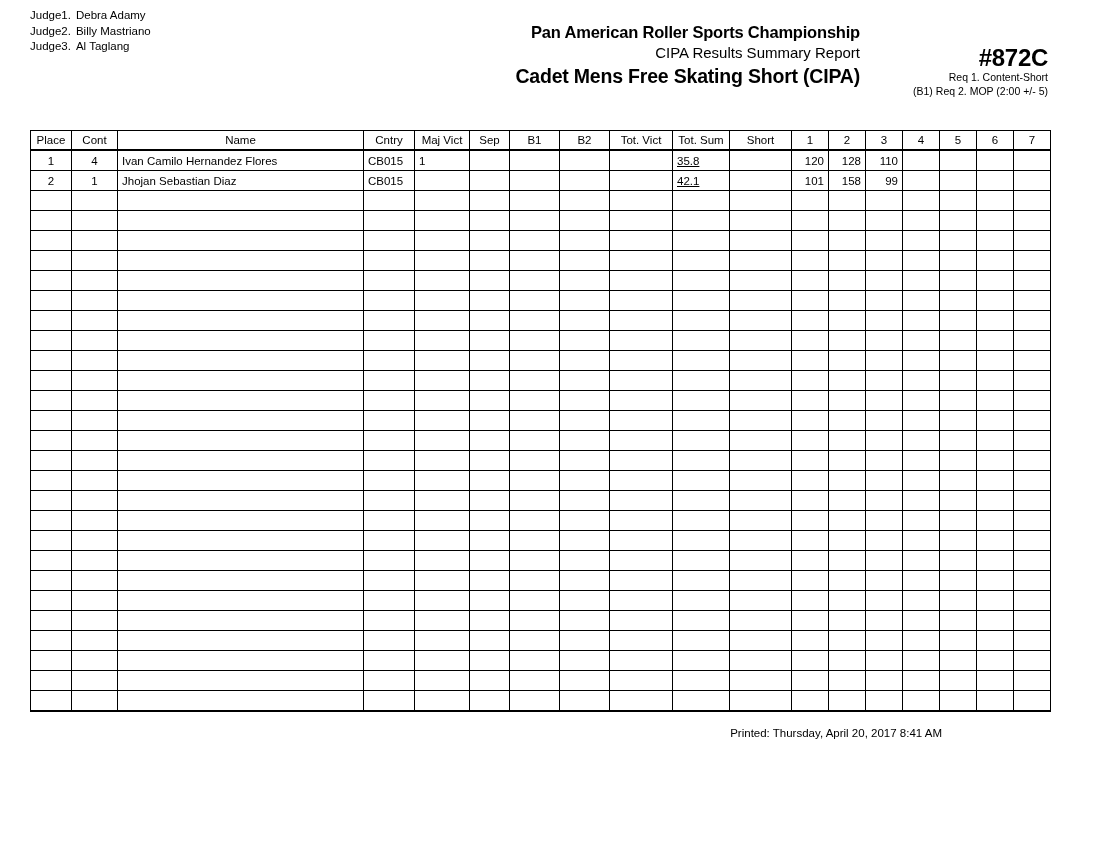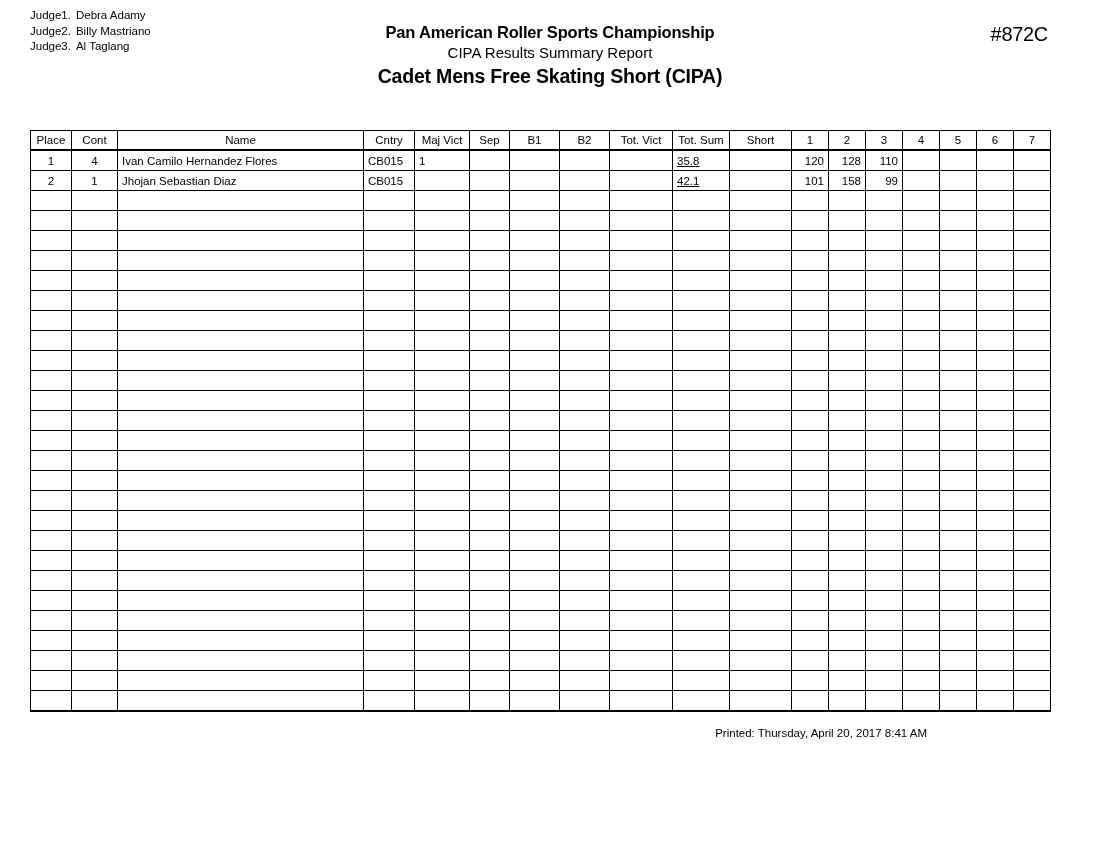--- a/index.html
+++ b/index.html
@@ -29,21 +29,21 @@
   .judge-line span { display: inline; }
   .judge-word { }
   .judge-num { margin-right: 5px; }
 
   
   #header-center {
     position: absolute;
     left: 240px;
     top: 22px;
     width: 620px;
-    text-align: center;
+    text-align: right;
   }
   #event-title {
     font-size: 16.5px;
     font-weight: bold;
     line-height: 20px;
     letter-spacing: -0.2px;
   }
   #venue-line {
     font-size: 14.5px;
     line-height: 19px;
@@ -62,24 +62,25 @@
 
   
   #header-right {
     position: absolute;
     right: 52px;
     top: 22px;
     text-align: right;
     white-space: nowrap;
   }
   #event-number {
-    font-size: 20px;
-    font-weight: normal;
+    font-size: 24px;
+    font-weight: bold;
     line-height: 24px;
     letter-spacing: -0.3px;
+    margin-top: 24px;
   }
   .req-line {
     font-size: 10.5px;
     line-height: 14px;
   }
   .req-line span { display: inline; }
   .req-prefix { margin-right: 3px; }
 
   
   #results-table {
@@ -124,21 +125,21 @@
   col.w-b1      { width: 50px; }
   col.w-b2      { width: 50px; }
   col.w-totvict { width: 63px; }
   col.w-totsum  { width: 57px; }
   col.w-rule    { width: 62px; }
   col.w-judge   { width: 37px; }
 
   
   #printed-footer {
     position: absolute;
-    left: 1px;
+    left: 16px;
     top: 727px;
     width: 926px;
     text-align: right;
     font-size: 11.5px;
     white-space: nowrap;
   }
 </style>
 </head>
 <body>
 
@@ -149,20 +150,24 @@
   </div>
 
 <div id="header-center">
   <div id="event-title">Pan American Roller Sports Championship</div>
   <div id="report-subtitle">CIPA Results Summary Report</div>
   <div id="category-title">Cadet Mens Free Skating Short (CIPA)</div>
 </div>
 
 <div id="header-right">
   <div id="event-number">#872C</div>
+  <div id="requirements-list">
+      <div class="req-line"><span>Req  1.  Content-Short</span></div>
+      <div class="req-line"><span class="req-prefix">(B1)</span><span>Req  2.  MOP (2:00 +/- 5)</span></div>
+    </div>
 </div>
 
 <table id="results-table">
   <colgroup>
     <col class="w-place">
       <col class="w-cont">
       <col class="w-name">
       <col class="w-cntry">
     <col class="w-majvict">
       <col class="w-sep">

